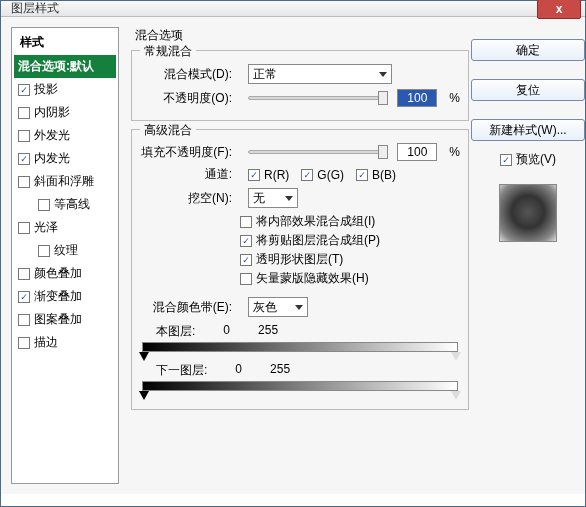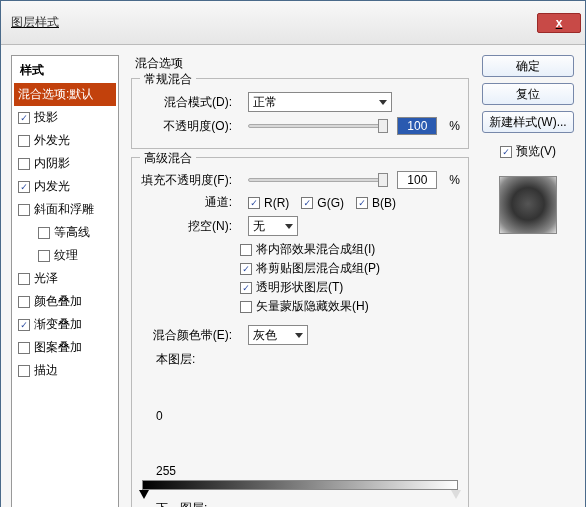--- a/index.html
+++ b/index.html
@@ -1,49 +1,49 @@
 <!DOCTYPE html>
 <html><head>
 <meta charset="utf-8">
 <style>
 * { box-sizing: border-box; margin: 0; padding: 0; font-family: "Microsoft YaHei", SimSun, Tahoma, sans-serif; font-size: 12px; }
 body { background: #eef0f4; }
 .window { width: 586px; height: 507px; background: #fff; border: 1px solid #4a6a8a; box-shadow: 0 0 8px rgba(0,0,0,0.4); }
-.titlebar { height: 44px; background: linear-gradient(#f8f8f8, #e6e6e6); display: flex; align-items: center; padding: 0 4px; border-bottom: 1px solid #bbb; text-decoration: underline; }
+.titlebar { height: 16px; background: linear-gradient(#f8f8f8, #e6e6e6); display: flex; align-items: center; padding: 0 4px; border-bottom: 1px solid #bbb; }
 .titlebar .title { flex: 1; padding-left: 6px; color: #333; }
 .closebtn { width: 44px; height: 20px; background: #c84a47; border: 1px solid #9a2a28; border-radius: 2px; color: #fff; display: flex; align-items: center; justify-content: center; cursor: pointer; font-weight: bold; }
 .body { display: flex; padding: 10px; height: calc(100% - 28px); gap: 8px; background: #f6f6f6; }
 .left-panel { width: 108px; background: #fff; border: 1px solid #999; padding: 2px; }
 .left-header { font-weight: bold; padding: 4px 6px; }
 .style-item { padding: 3px 4px; display: flex; align-items: center; gap: 4px; cursor: pointer; }
-.style-item.selected { background: #c2410c; color: #fff; }
+.style-item.selected { background: #15803d; color: #fff; font-weight: bold; }
 .style-item.indent { padding-left: 24px; }
 .chk { width: 12px; height: 12px; border: 1px solid #777; background: #fff; display: inline-flex; align-items: center; justify-content: center; font-size: 9px; color: #2a4aa0; }
 .main-panel { flex: 1; padding: 0 4px; }
 .fieldset { border: 1px solid #bbb; margin-bottom: 8px; padding: 8px 8px 8px 8px; position: relative; }
 .legend { position: absolute; top: -8px; left: 8px; background: #f6f6f6; padding: 0 4px; }
 .main-title { padding: 0 0 6px 4px; font-weight: normal; }
 .row { display: flex; align-items: center; margin: 5px 0; gap: 12px; }
 .lbl-right { width: 96px; text-align: right; padding-right: 4px; }
 .select { border: 1px solid #888; background: #fff; height: 20px; display: flex; align-items: center; justify-content: space-between; padding: 0 4px; cursor: pointer; }
 .select .arrow { width: 0; height: 0; border-left: 4px solid transparent; border-right: 4px solid transparent; border-top: 5px solid #333; margin-left: 4px; }
 .slider-track { flex: 1; height: 4px; background: #d8d8d8; border: 1px solid #aaa; position: relative; border-radius: 2px; }
 .slider-thumb { width: 10px; height: 14px; background: #eee; border: 1px solid #888; position: absolute; top: -6px; }
 .numbox { width: 40px; height: 18px; border: 1px solid #888; background: #fff; text-align: center; display: inline-flex; align-items: center; justify-content: center; }
 .numbox.sel { background: #2a5ab0; color: #fff; }
 .opts-col { display: flex; flex-direction: column; gap: 2px; margin-left: 100px; }
 .opt { display: flex; align-items: center; gap: 4px; }
 .blend-band { margin-top: 6px; }
-.band-label-row { display: flex; gap: 41px; margin: 2px 0 2px 16px; flex-direction: column; }
+.band-label-row { display: flex; gap: 28px; margin: 2px 0 2px 16px; }
 .gradient-track { height: 10px; border: 1px solid #888; background: linear-gradient(to right, #000, #fff); position: relative; margin: 2px 2px 10px 2px;}
 .tri { width: 0; height: 0; border-left: 5px solid transparent; border-right: 5px solid transparent; position: absolute; bottom: -10px; }
 .tri.black { border-top: 9px solid #000; left: -4px; }
 .tri.white { border-top: 9px solid #ddd; right: -4px; }
 .right-panel { width: 94px; display: flex; flex-direction: column; gap: 6px; align-items: center; }
-.btn { width: 92px; height: 22px; border: 1px solid #78a; border-radius: 3px; background: linear-gradient(#fdfdfe, #e8f0fa); display: flex; align-items: center; justify-content: center; cursor: pointer; }
+.btn { width: 114px; height: 22px; border: 1px solid #78a; border-radius: 3px; background: linear-gradient(#fdfdfe, #e8f0fa); display: flex; align-items: center; justify-content: center; cursor: pointer; margin-top: 12px; }
 .preview-chk { display: flex; align-items: center; gap: 4px; margin-top: 4px; }
 .preview-swatch { width: 58px; height: 58px; border: 1px solid #888; background: radial-gradient(circle at 50% 48%, #555 0%, #333 40%, #888 80%, #ddd 100%); margin-top: 10px; }
 </style>
 </head>
 <body>
 
 <div class="window">
   <div class="titlebar">
     <div class="title">图层样式</div>
     <div class="closebtn">
@@ -57,45 +57,45 @@
       <div class="style-item selected">
         <span>混合选项:默认</span>
       </div>
       <div id="style-items">
           <div class="style-item">
             <span class="chk">✓</span>
             <span>投影</span>
           </div>
           <div class="style-item">
             <span class="chk"></span>
+            <span>内阴影</span>
+          </div>
+          <div class="style-item">
+            <span class="chk"></span>
             <span>外发光</span>
-          </div>
-          <div class="style-item">
-            <span class="chk"></span>
-            <span>内阴影</span>
           </div>
           <div class="style-item">
             <span class="chk">✓</span>
             <span>内发光</span>
           </div>
           <div class="style-item">
             <span class="chk"></span>
             <span>斜面和浮雕</span>
           </div>
           <div class="style-item indent">
             <span class="chk"></span>
             <span>等高线</span>
           </div>
+          <div class="style-item">
+            <span class="chk"></span>
+            <span>光泽</span>
+          </div>
           <div class="style-item indent">
             <span class="chk"></span>
             <span>纹理</span>
-          </div>
-          <div class="style-item">
-            <span class="chk"></span>
-            <span>光泽</span>
           </div>
           <div class="style-item">
             <span class="chk"></span>
             <span>颜色叠加</span>
           </div>
           <div class="style-item">
             <span class="chk">✓</span>
             <span>渐变叠加</span>
           </div>
           <div class="style-item">

